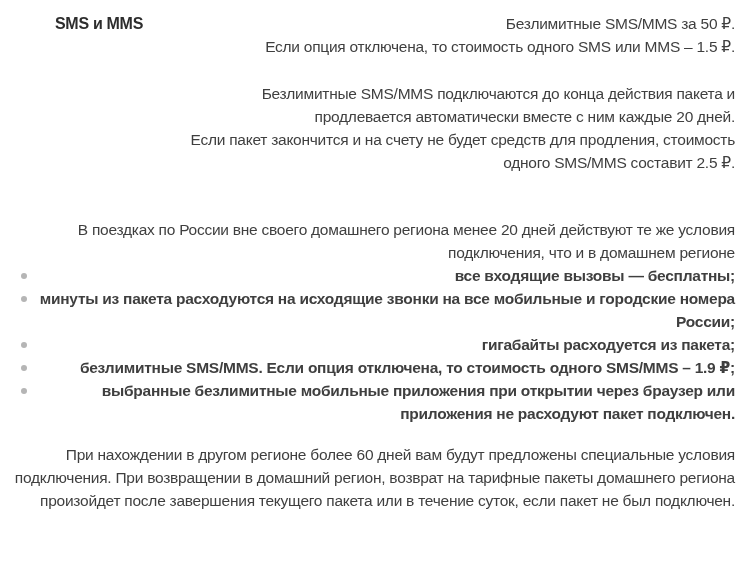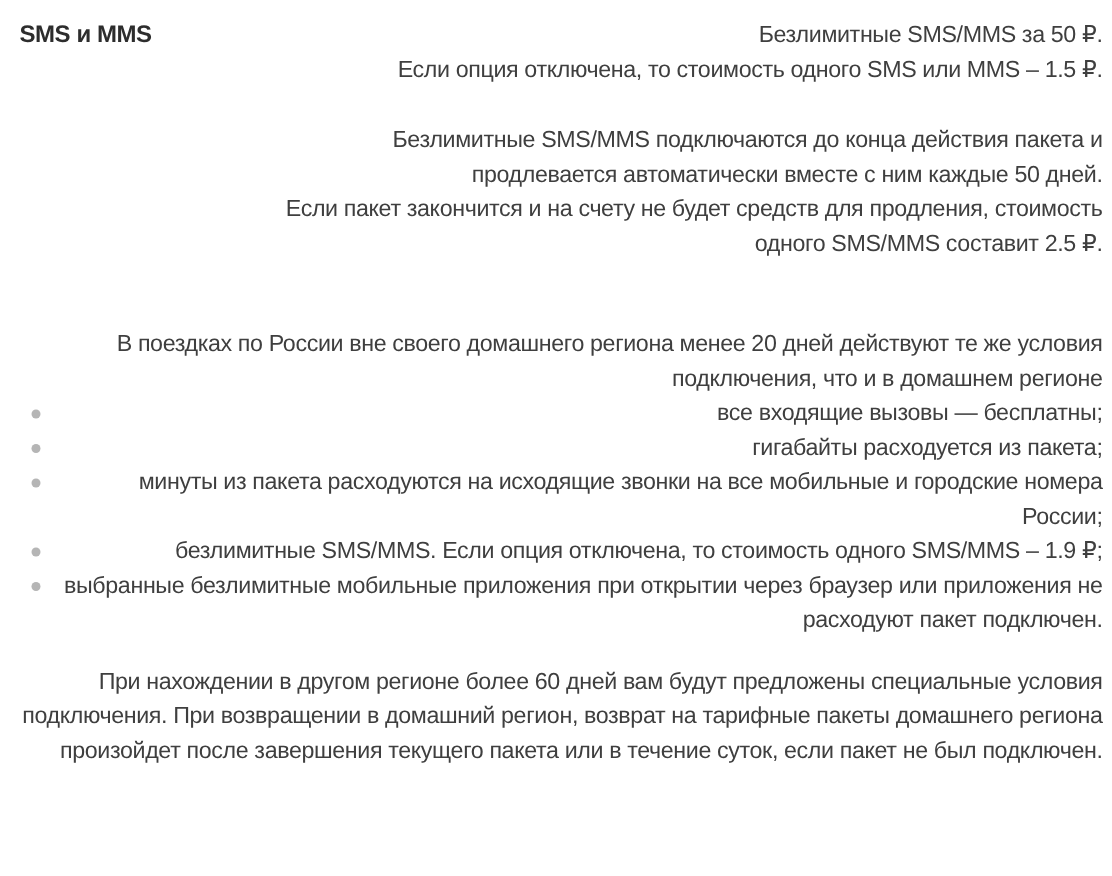--- a/index.html
+++ b/index.html
@@ -30,20 +30,21 @@
   }
   .label {
     flex: 0 0 172px;
     width: 172px;
     margin: 0;
     font-size: 16px;
     font-weight: bold;
     line-height: 23px;
     letter-spacing: -0.3px;
     color: #2d2d2d;
+    text-align: center;
   }
   .content {
     flex: 1 1 auto;
     min-width: 0;
     text-align: right;
   }
   .para {
     margin: 0 0 24px 0;
   }
   .para:last-child {
@@ -56,20 +57,21 @@
     margin-bottom: 0;
   }
   .bullets {
     list-style: none;
     margin: 0 0 18px 0;
     padding: 0;
   }
   .bullets li {
     position: relative;
     padding-left: 26px;
+    font-weight: bold;
   }
   .bullet {
     position: absolute;
     left: 8px;
     top: 9px;
     width: 6px;
     height: 6px;
     border-radius: 50%;
     background: #b5b5b5;
   }
@@ -80,41 +82,41 @@
 <main class="page">
 
   <section class="row">
     <h3 class="label">SMS и MMS</h3>
     <div class="content">
       <p class="para">
         <span class="line">Безлимитные SMS/MMS за 50 ₽.</span>
         <span class="line">Если опция отключена, то стоимость одного SMS или MMS – 1.5 ₽.</span>
       </p>
       <p class="para">
-        <span class="line">Безлимитные SMS/MMS подключаются до конца действия пакета и продлевается автоматически вместе с ним каждые 50 дней.</span>
+        <span class="line">Безлимитные SMS/MMS подключаются до конца действия пакета и продлевается автоматически вместе с ним каждые 20 дней.</span>
         <span class="line">Если пакет закончится и на счету не будет средств для продления, стоимость одного SMS/MMS составит 2.5 ₽.</span>
       </p>
     </div>
   </section>
 
   <section class="row">
     <div class="content">
       <p class="para intro">В поездках по России вне своего домашнего региона менее 20 дней действуют те же условия подключения, что и в домашнем регионе</p>
       <ul class="bullets">
         <li>
           <span class="bullet"></span>
           <span class="li-text">все входящие вызовы — бесплатны;</span>
         </li>
         <li>
           <span class="bullet"></span>
-          <span class="li-text">гигабайты расходуется из пакета;</span>
+          <span class="li-text">минуты из пакета расходуются на исходящие звонки на все мобильные и городские номера России;</span>
         </li>
         <li>
           <span class="bullet"></span>
-          <span class="li-text">минуты из пакета расходуются на исходящие звонки на все мобильные и городские номера России;</span>
+          <span class="li-text">гигабайты расходуется из пакета;</span>
         </li>
         <li>
           <span class="bullet"></span>
           <span class="li-text">безлимитные SMS/MMS. Если опция отключена, то стоимость одного SMS/MMS – 1.9 ₽;</span>
         </li>
         <li>
           <span class="bullet"></span>
           <span class="li-text">выбранные безлимитные мобильные приложения при открытии через браузер или приложения не расходуют пакет подключен.</span>
         </li>
       </ul>

